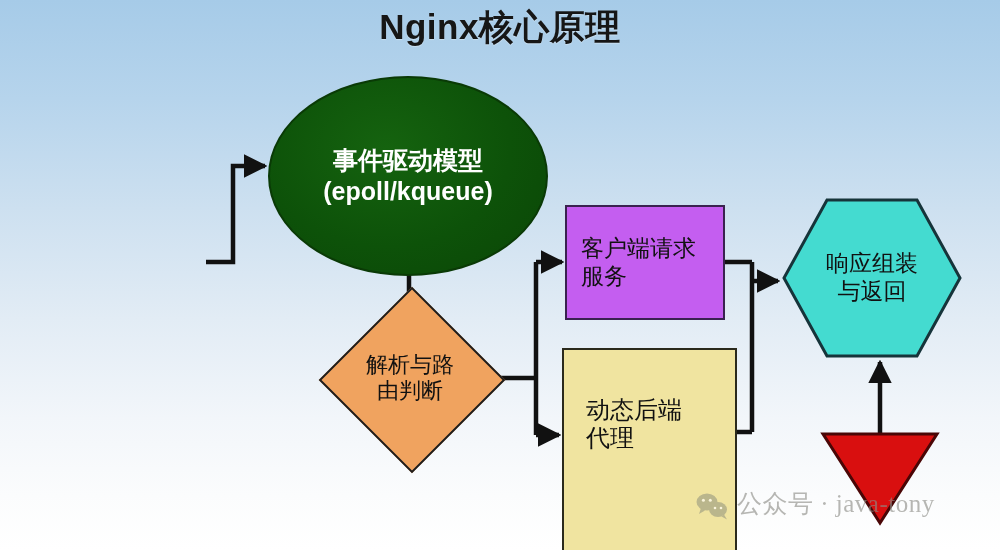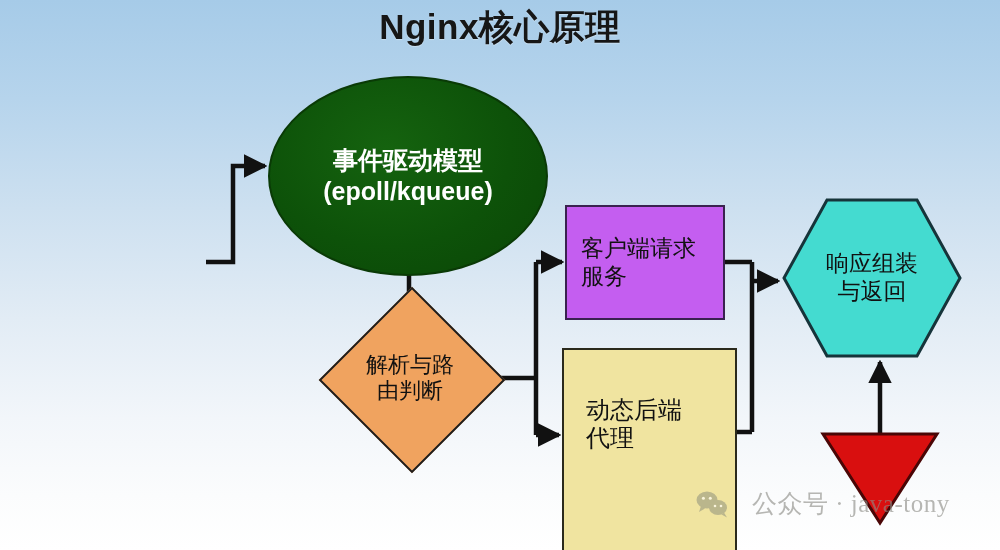--- a/index.html
+++ b/index.html
@@ -197,22 +197,22 @@
     width: 120px;
     height: 96px;
   }
 
   
   #watermark {
     position: absolute;
     left: 696px;
     top: 487px;
     display: flex;
-    align-items: center;
-    gap: 22px;
+    align-items: flex-end;
+    gap: 7px;
     opacity: 0.62;
     pointer-events: none;
   }
   #watermark .wm-text {
     font-size: 25px;
     color: #8c8c86;
     letter-spacing: 0.5px;
     font-family: "Liberation Serif", "DejaVu Serif", serif;
   }
 </style>

